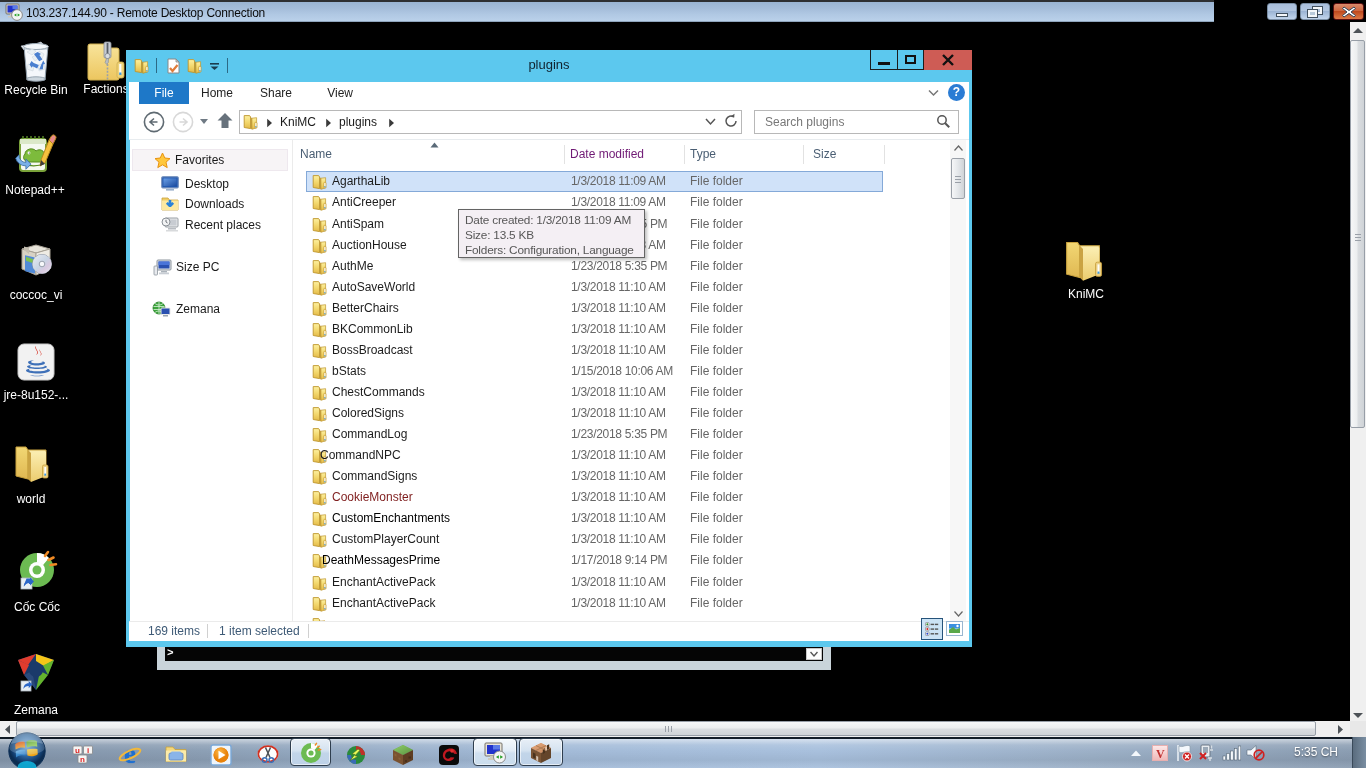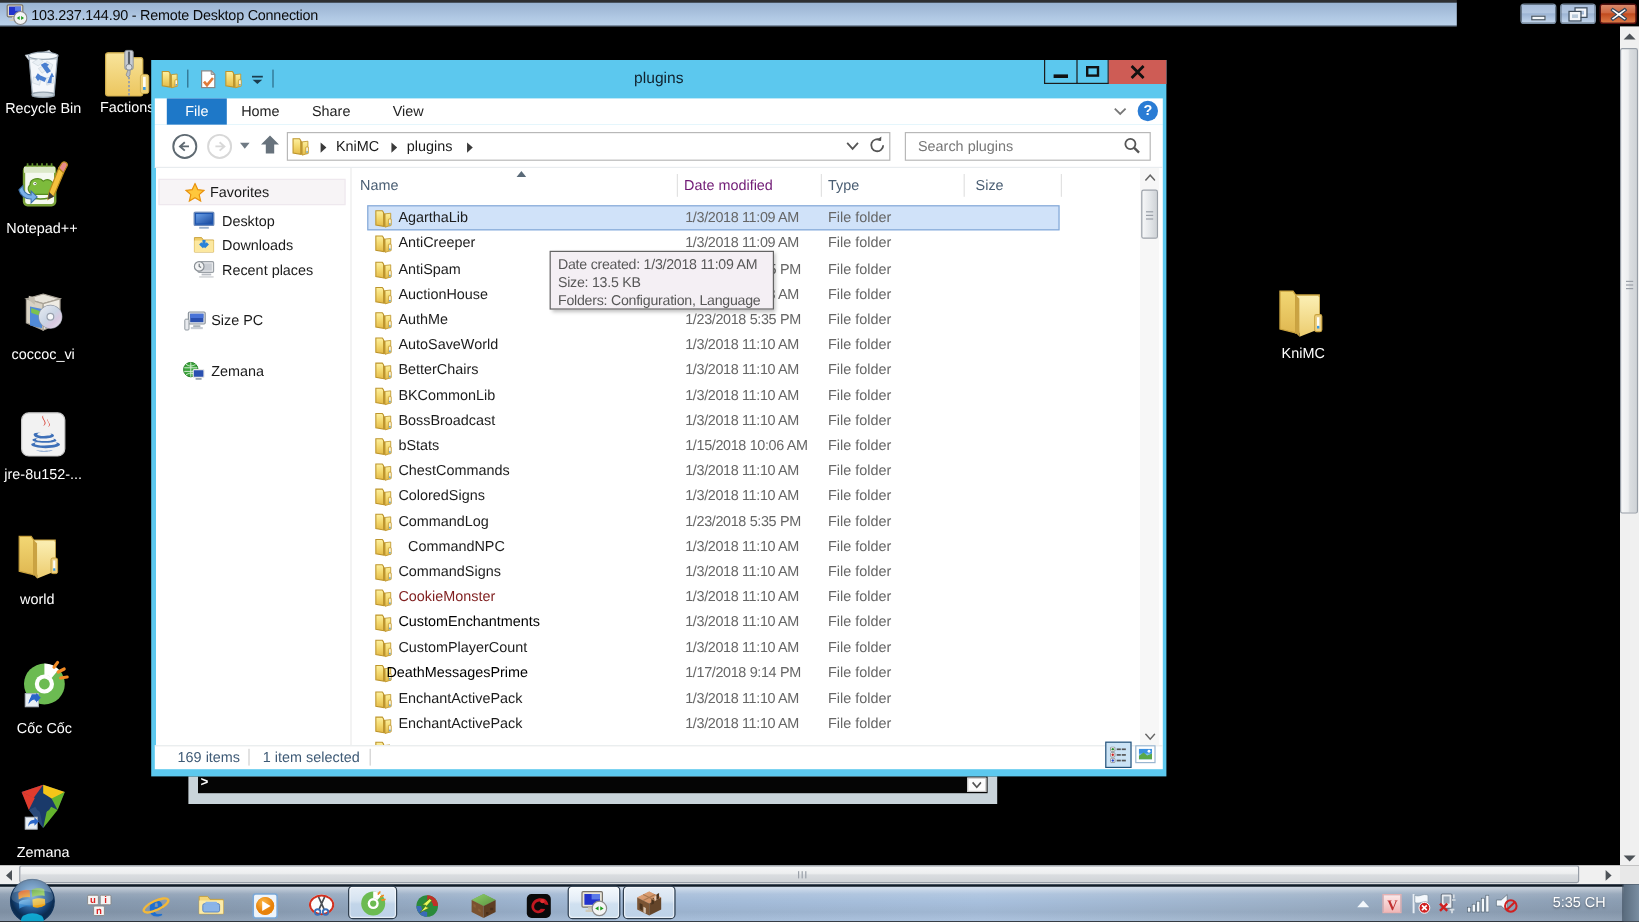--- a/index.html
+++ b/index.html
@@ -648,21 +648,21 @@
             <stop offset="1" stop-color="#e4ba48"></stop>
           </linearGradient>
         </defs>
 <path d="M1.2 1.6 L6.6 1.6 L7.6 3 L7.6 14.6 L1.2 13.5 Z" fill="url(#fr13)" stroke="#bd952c" stroke-width="0.9"></path>
 <path d="M7.6 3 L8.9 4.2 L8.9 15.3 L7.6 14.6 Z" fill="#bf9730"></path>
 <path d="M8.9 4.2 L13.6 3.7 L13.6 13.8 L8.9 15.3 Z" fill="url(#fr13)" stroke="#bd952c" stroke-width="0.7"></path>
 <rect x="11.7" y="8.3" width="2.4" height="5.8" rx="0.9" fill="#eed084" stroke="#bd952c" stroke-width="0.5"></rect>
 <rect x="12.4" y="9.1" width="1" height="3.4" fill="#fdfdf8"></rect>
 <rect x="12.4" y="12" width="1" height="1.3" fill="#3b9ae0"></rect>
 </svg></div>
-<div class="a" style="left:214px;top:395px;height:21px;line-height:21px;color:#1c1c1c">CommandNPC</div>
+<div class="a" style="left:194px;top:395px;height:21px;line-height:21px;color:#1c1c1c">CommandNPC</div>
 <div class="a" style="left:445px;top:395px;height:21px;line-height:21px;color:#666;letter-spacing:-0.3px">1/3/2018 11:10 AM</div>
 <div class="a" style="left:564px;top:395px;height:21px;line-height:21px;color:#666">File folder</div>
 <div class="a" style="left:186px;top:419px"><svg width="15" height="16" viewBox="0 0 15 16">
 <defs>
           <linearGradient id="fr14" x1="0" y1="0" x2="0" y2="1">
             <stop offset="0" stop-color="#fdf0a0"></stop>
             <stop offset="0.5" stop-color="#f3d86e"></stop>
             <stop offset="1" stop-color="#e4ba48"></stop>
           </linearGradient>
         </defs>

